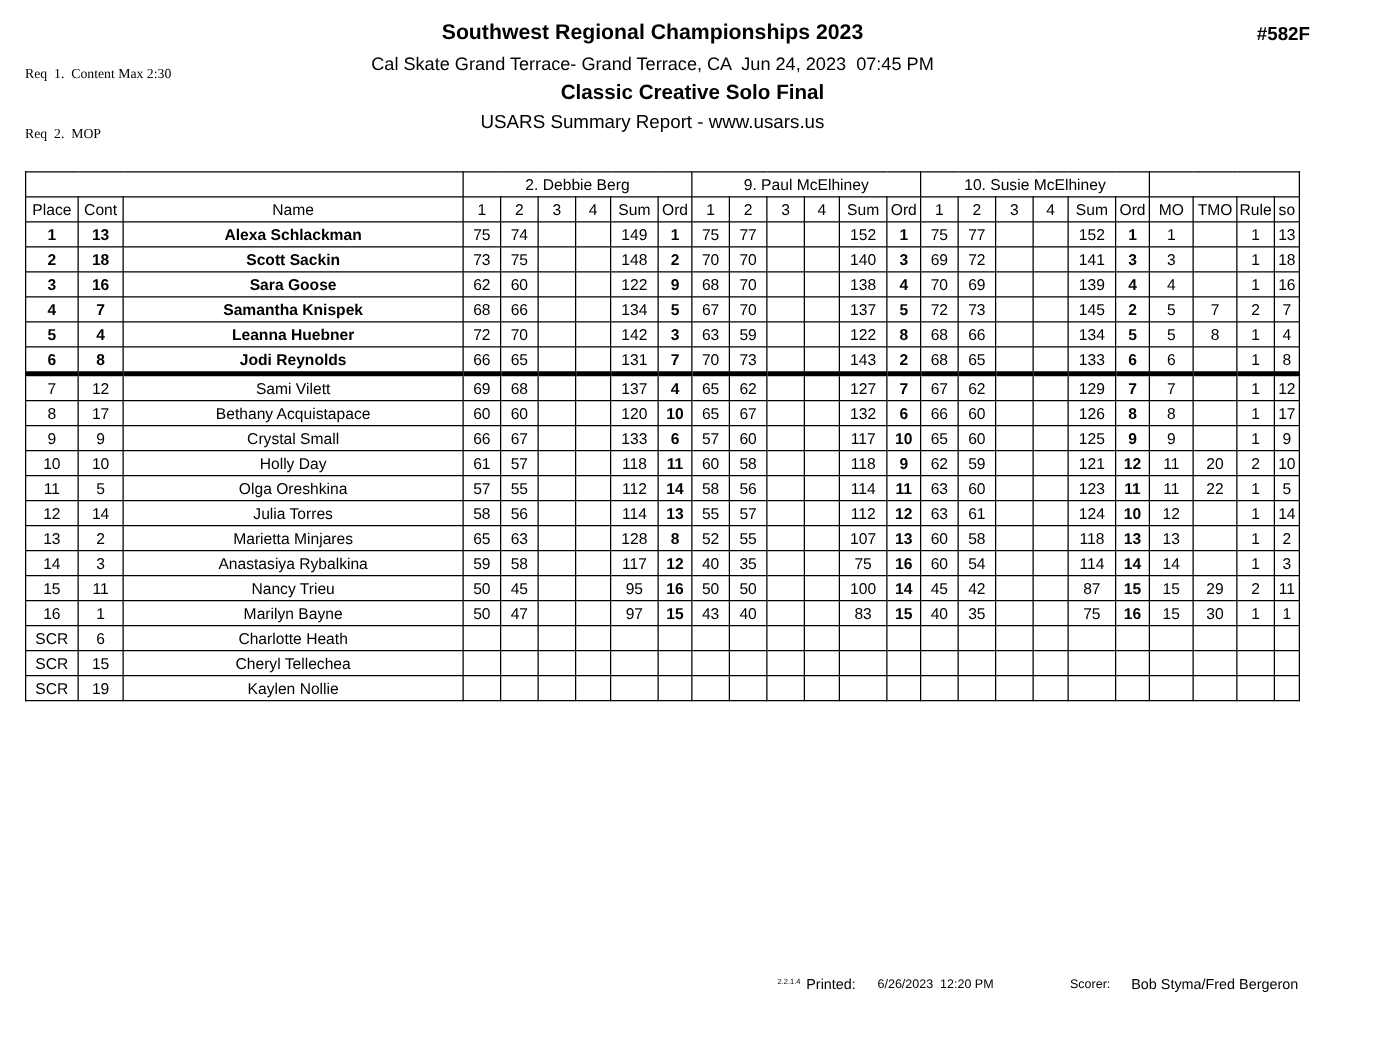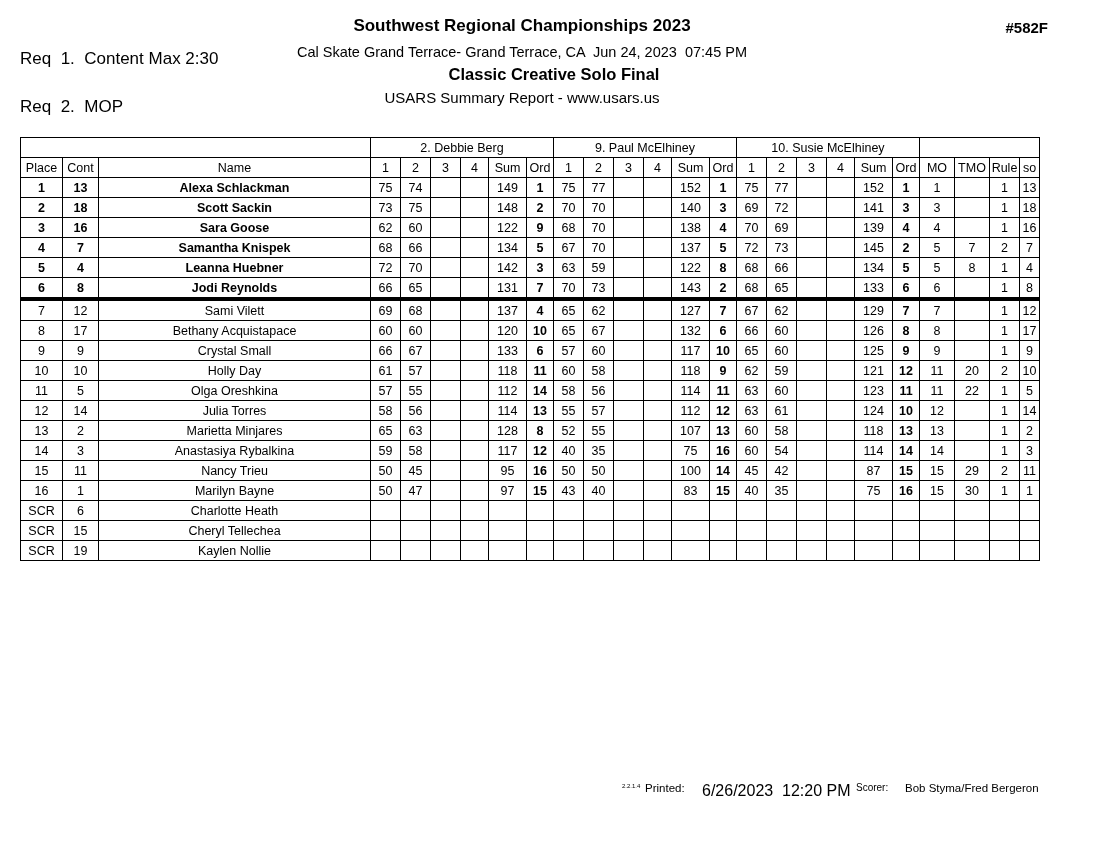--- a/index.html
+++ b/index.html
@@ -4,21 +4,21 @@
 <style>
   html,body{margin:0;padding:0;}
   body{
     width:1100px;height:850px;position:relative;overflow:hidden;
     background:#ffffff;color:#000;
     font-family:"Liberation Sans","DejaVu Sans",sans-serif;
   }
   .abs{position:absolute;}
   .pre{white-space:pre;}
   .center-line{left:0;width:1044px;text-align:center;}
-  .req-block{left:20px;top:19px;font-size:17px;line-height:16px;}
+  .req-block{left:20px;top:19px;font-size:11px;line-height:16px;font-family:Liberation Serif, serif;}
   .page-title{top:16px;font-size:17px;font-weight:bold;}
   .venue-line{top:44px;font-size:14.5px;}
   .event-title{top:65px;font-size:16.5px;font-weight:bold;padding-left:32px;}
   .report-line{top:89px;font-size:15px;}
   .heat-number{right:52px;top:19px;font-size:15px;font-weight:bold;}
 
   table.results{
     position:absolute;left:20px;top:137px;
     border-collapse:collapse;table-layout:fixed;
   }
@@ -47,21 +47,21 @@
   td.tl{text-align:left;padding-left:4px;}
   td.b{font-weight:bold;}
   tr.cut td{border-bottom:4px solid #000;}
   td.eL{border-left:2px solid #000;}
   td.eR{border-right:2px solid #000;}
   td.eT{border-top:2px solid #000;}
   td.eB{border-bottom:2px solid #000;}
 
   .footer-version{left:622px;top:783px;font-size:6px;}
   .footer-printed-label{left:645px;top:782px;font-size:11.5px;text-align:right;}
-  .footer-printed-value{left:702px;top:782px;font-size:16px;}
+  .footer-printed-value{left:702px;top:782px;font-size:10px;}
   .footer-scorer-label{left:856px;top:782px;font-size:10px;}
   .footer-scorer-value{left:905px;top:782px;font-size:11.5px;}
 </style>
 </head>
 <body>
 
 <div class="abs req-block pre">
   <div>Req  1.  Content Max 2:30</div>
   <div>Req  2.  MOP</div>
 </div>

